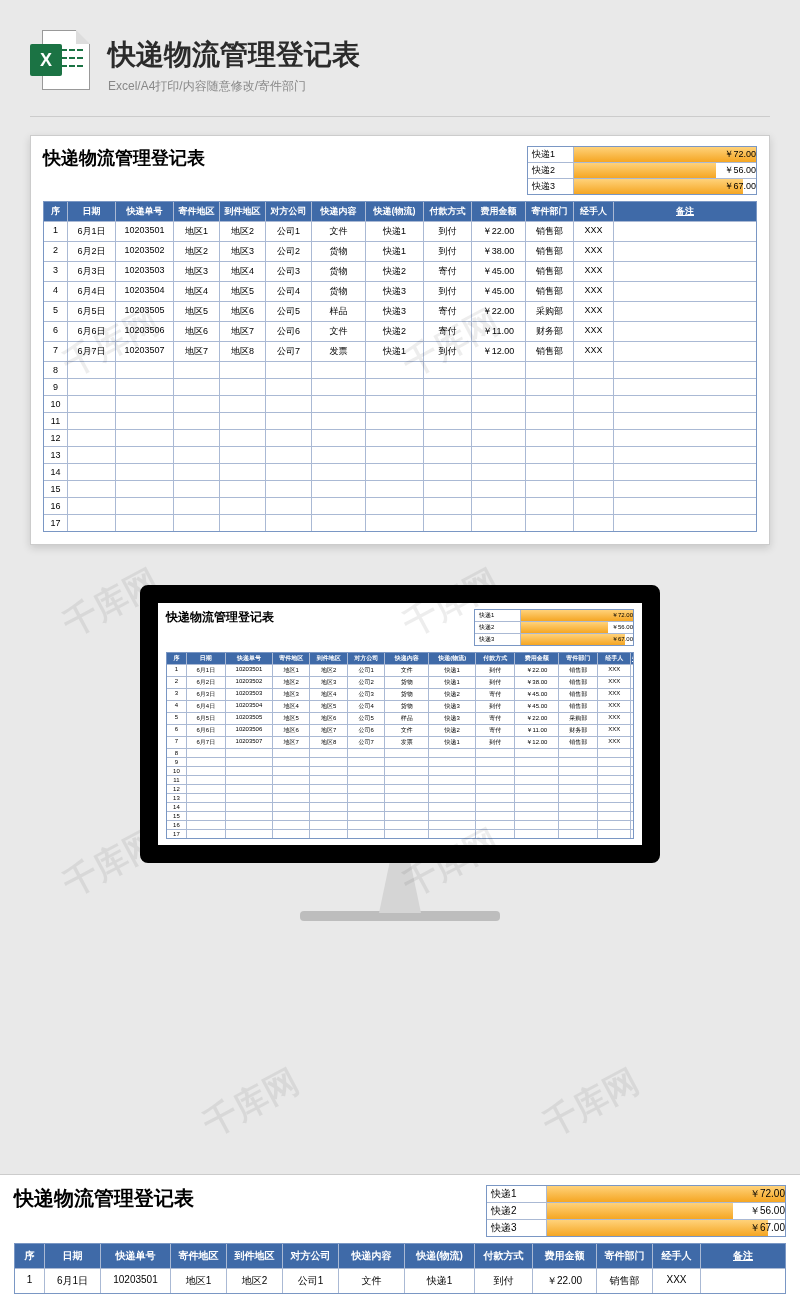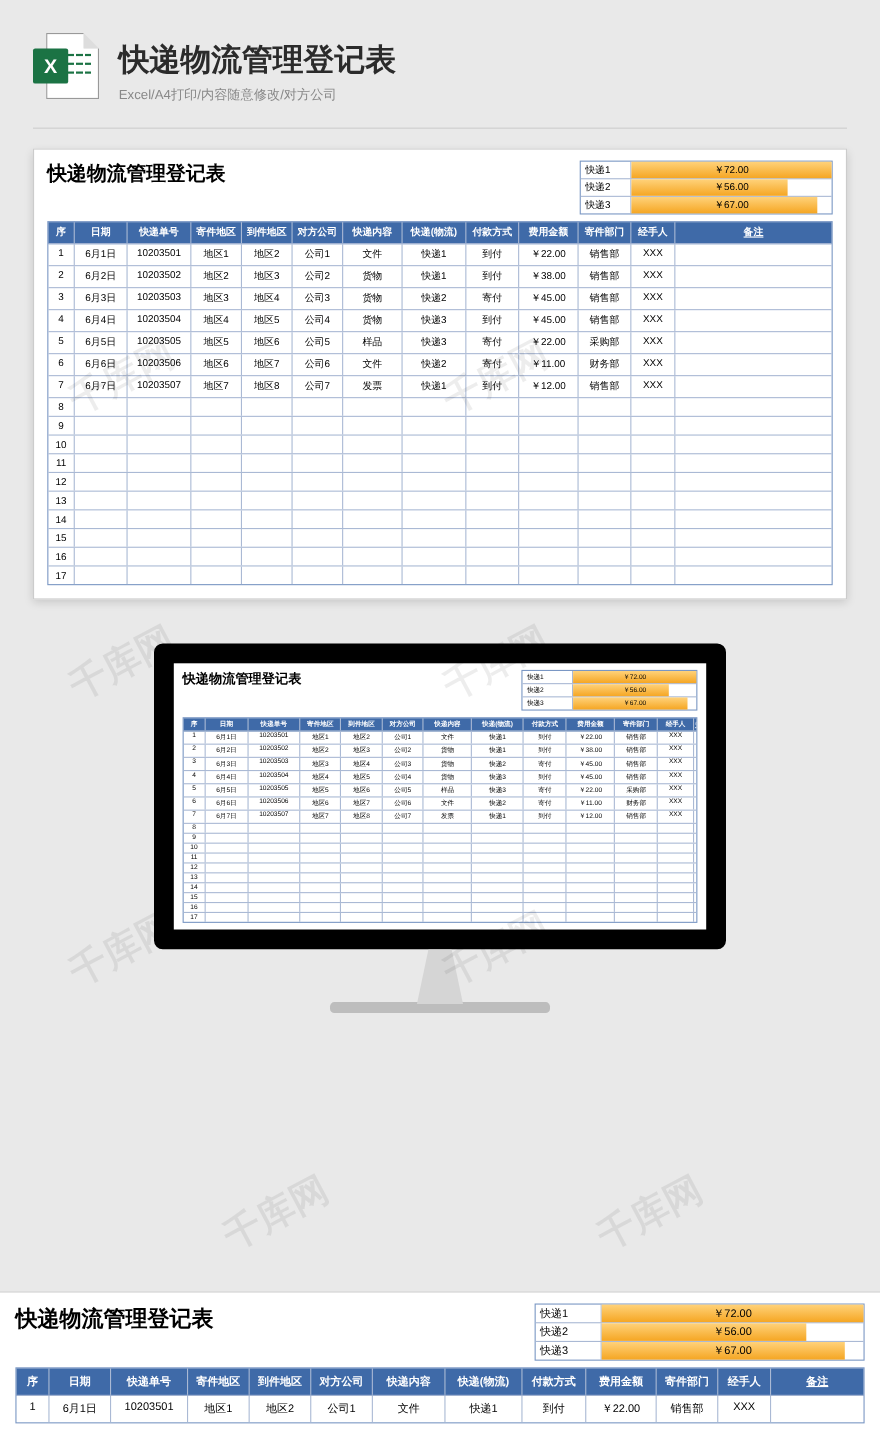--- a/index.html
+++ b/index.html
@@ -68,21 +68,21 @@
     width: 230px;
   }
   .summary-row {
     display: flex; border-bottom: 1px solid #aab9d4;
   }
   .summary-row:last-child { border-bottom: none; }
   .sum-label {
     width: 46px; padding: 1px 4px; border-right: 1px solid #aab9d4;
   }
   .sum-bar-wrap {
-    flex: 1; position: relative; padding: 1px 20px; text-align: center;
+    flex: 1; position: relative; padding: 1px 0; text-align: right;
   }
   .sum-bar {
     position: absolute; left: 0; top: 0; bottom: 0;
     background: linear-gradient(#ffd27a,#f5a623);
     z-index: 0;
   }
   .sum-val { position: relative; z-index: 1; }
 
   .grid {
     border: 1px solid #7a97c4;
@@ -167,21 +167,21 @@
       <div class="excel-lines">
           <span></span>
           <span></span>
           <span></span>
         </div>
     </div>
     <div class="excel-x">X</div>
   </div>
   <div class="header-text">
     <div class="header-title">快递物流管理登记表</div>
-    <div class="header-sub">Excel/A4打印/内容随意修改/对方公司</div>
+    <div class="header-sub">Excel/A4打印/内容随意修改/寄件部门</div>
   </div>
 </div>
 <div class="divider"></div>
 
 <div class="sheet-card">
   <div class="sheet-top">
     <div class="sheet-title">快递物流管理登记表</div>
     <div class="summary-box" id="summary-main">
         <div class="summary-row">
           <div class="sum-label">快递1</div>

